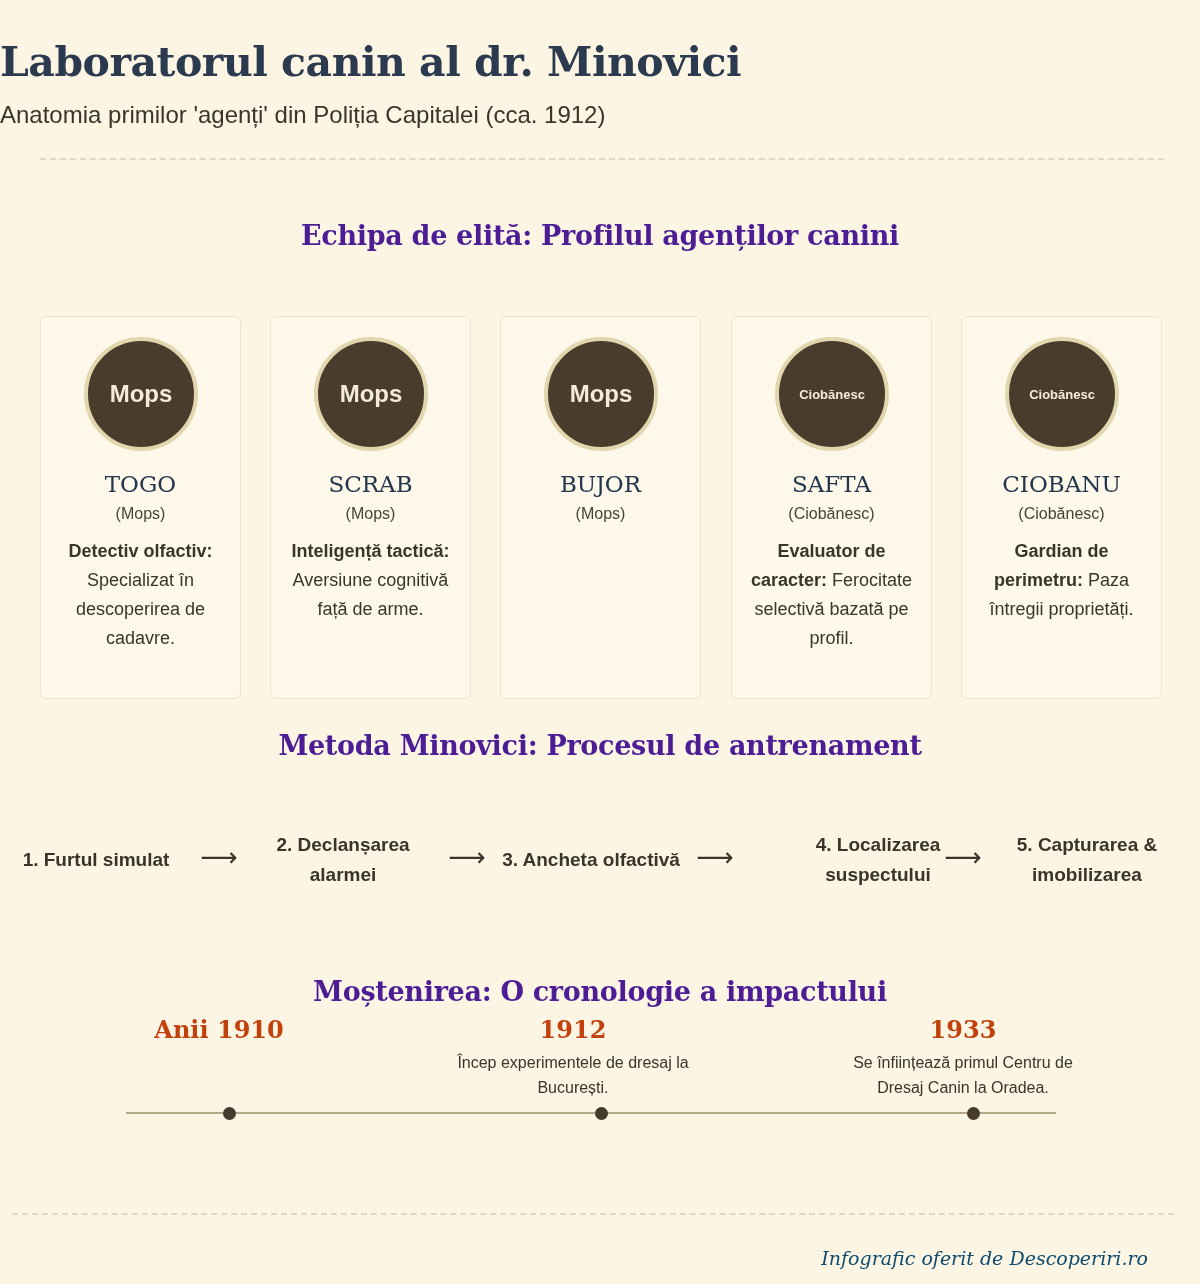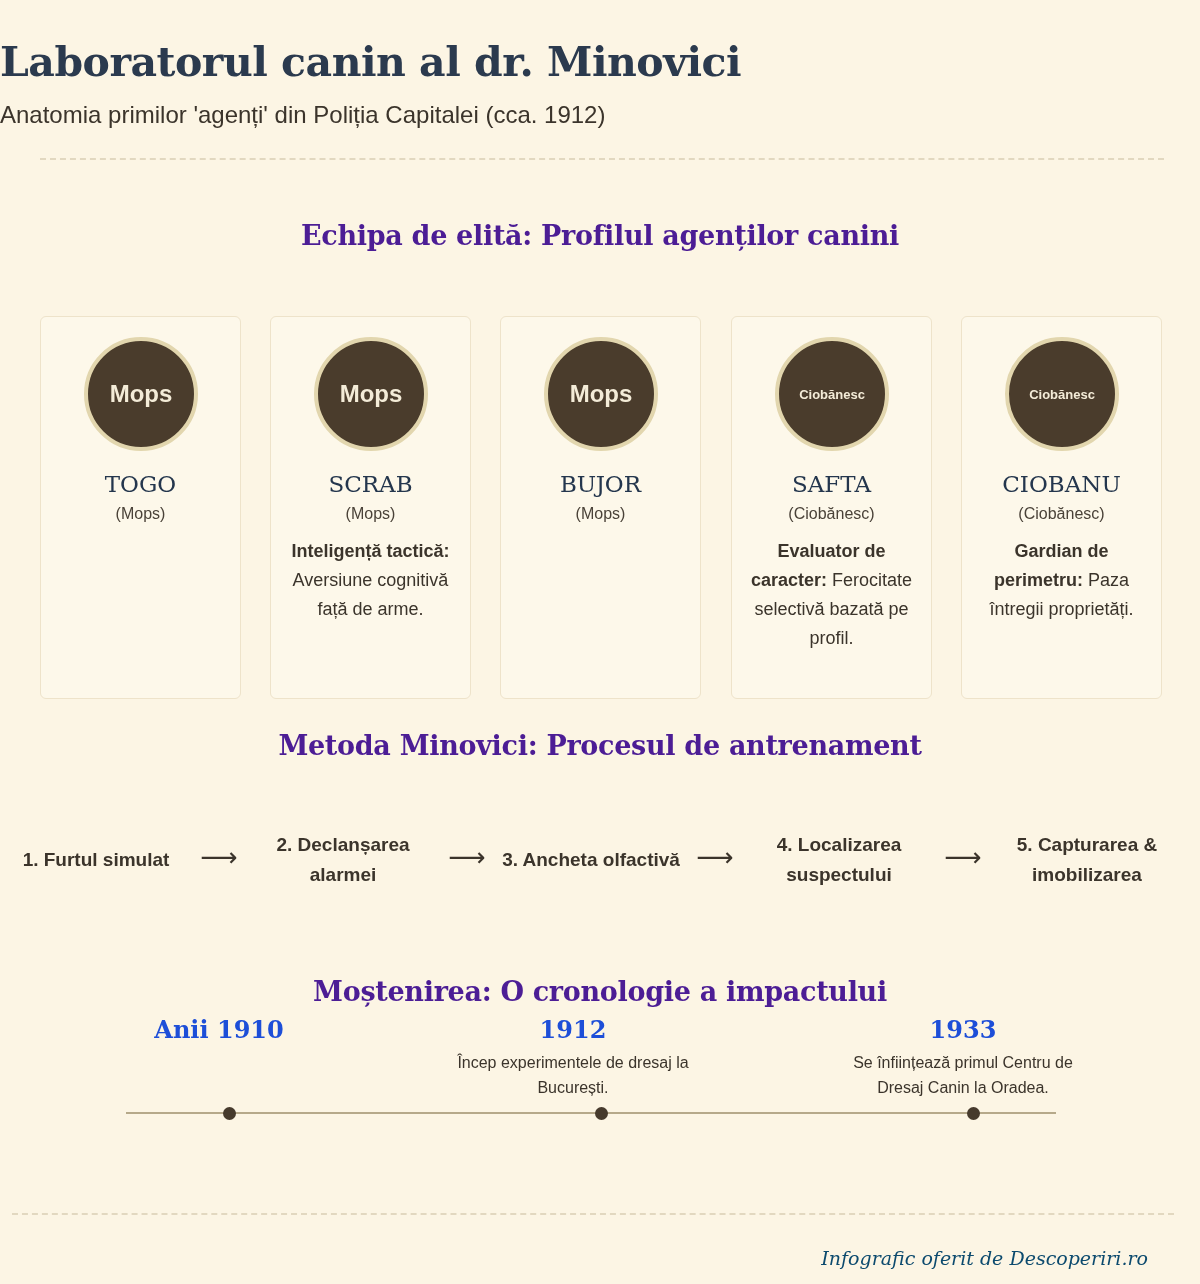--- a/index.html
+++ b/index.html
@@ -76,21 +76,21 @@
     }
 
     
     .timeline { position: absolute; top: 1010px; left: 0; width: 1200px; height: 120px; }
     .tl-line {
       position: absolute; top: 102px; height: 2px; background: #b6a98a;
     }
     .tl-item { position: absolute; top: 0; width: 260px; text-align: center; }
     .tl-year {
       font-family: "DejaVu Serif", serif; font-weight: bold;
-      font-size: 24px; color: #1d4ed8; line-height: 40px;
+      font-size: 24px; color: #c2410c; line-height: 40px;
     }
     .tl-desc { font-size: 16px; line-height: 25px; color: #3b342b; }
     .tl-dot {
       position: absolute; top: 97px; width: 13px; height: 13px;
       border-radius: 50%; background: #463a2c;
     }
 
     .divider-bottom {
       position: absolute; top: 1213px; left: 12px; width: 1162px;
       border-top: 2px dashed #e2d8c0;
@@ -110,20 +110,21 @@
 
 <div class="section-title" style="top:220px;">Echipa de elită: Profilul agenților canini</div>
 
 <div class="cards">
   <div class="card" style="left:0px;">
     <div class="avatar big">
         <span>Mops</span>
       </div>
     <div class="dog-name">TOGO</div>
     <div class="dog-breed">(Mops)</div>
+    <div class="dog-desc"><b>Detectiv olfactiv:</b><span> Specializat în descoperirea de cadavre.</span></div>
   </div>
   <div class="card" style="left:230px;">
     <div class="avatar big">
         <span>Mops</span>
       </div>
     <div class="dog-name">SCRAB</div>
     <div class="dog-breed">(Mops)</div>
     <div class="dog-desc"><b>Inteligență tactică:</b><span> Aversiune cognitivă față de arme.</span></div>
   </div>
   <div class="card" style="left:460px;">
@@ -153,21 +154,21 @@
 
 <div class="section-title" style="top:730px;">Metoda Minovici: Procesul de antrenament</div>
 
 <div class="process">
   <div class="step" style="left:6px;">1. Furtul simulat</div>
   <div class="arrow" style="left:199px;">⟶</div>
   <div class="step" style="left:253px;">2. Declanșarea alarmei</div>
   <div class="arrow" style="left:447px;">⟶</div>
   <div class="step" style="left:501px;">3. Ancheta olfactivă</div>
   <div class="arrow" style="left:695px;">⟶</div>
-  <div class="step" style="left:749px;">4. Localizarea suspectului</div>
+  <div class="step" style="left:788px;">4. Localizarea suspectului</div>
   <div class="arrow" style="left:943px;">⟶</div>
   <div class="step" style="left:997px;">5. Capturarea &amp; imobilizarea</div>
 </div>
 
 <div class="section-title" style="top:976px;">Moștenirea: O cronologie a impactului</div>
 
 <div class="timeline">
   <div class="tl-line" style="left:126px; width:930px;"></div>
 
   <div class="tl-item" style="left:89px;">

